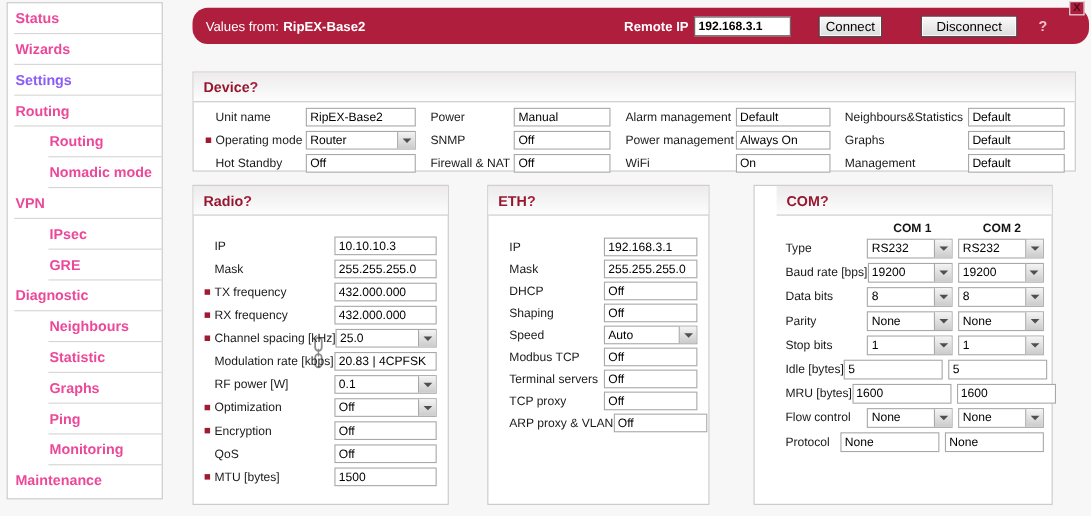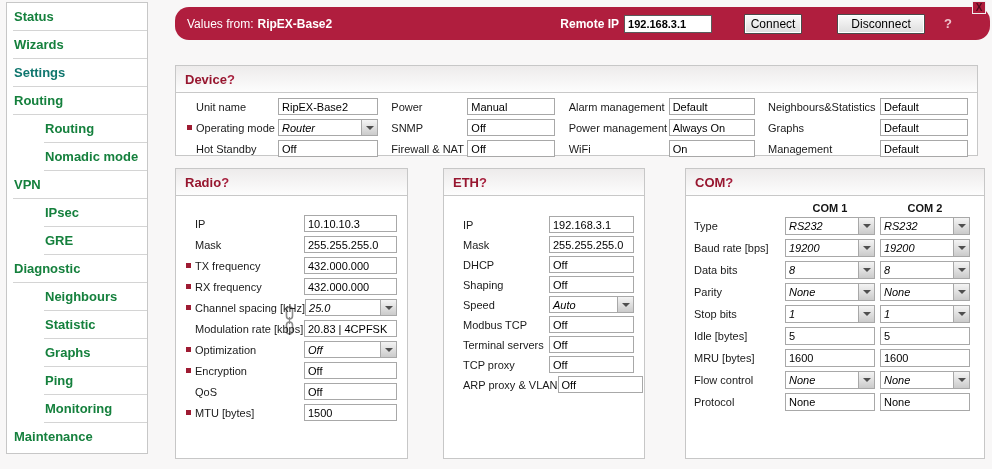--- a/index.html
+++ b/index.html
@@ -16,27 +16,27 @@
   .sidebar {
     position: absolute; left: 6px; top: 2px;
     width: 142px; height: 452px;
     background: #FFFFFF;
     border: 1px solid #C7C7C7;
   }
   .nav-item {
     display: block;
     height: 28px; line-height: 27px;
     margin-left: 6px; padding-left: 1px;
-    font-size: 13px; font-weight: bold; color: #15803d;
+    font-size: 13px; font-weight: bold; color: #ec4899;
     border-bottom: 1px solid #D4D4D4;
     cursor: pointer;
     white-space: nowrap;
   }
   .nav-item.sub { margin-left: 37px; }
-  .nav-item.active { color: #0f766e; }
+  .nav-item.active { color: #8b5cf6; }
   .nav-item:last-child { border-bottom: none; }
 
   
   .topbar {
     position: absolute; left: 175px; top: 7px;
     width: 815px; height: 33px;
     background: #B01E3E;
     border-radius: 14px;
     display: flex; align-items: center;
     color: #FFFFFF; font-size: 12px;
@@ -51,42 +51,42 @@
     font-family: inherit; font-size: 11px; font-weight: bold; color:#000;
     padding: 0 3px; outline: none;
   }
   .btn {
     height: 20px; font-family: inherit; font-size: 12px; color: #000;
     background: linear-gradient(180deg, #FBFBFB, #DDDDDD);
     border: 1px solid #4A4A4A;
     box-shadow: inset 0 0 0 1px #FFFFFF;
     border-radius: 1px; cursor: pointer; padding: 0;
   }
-  .btn-connect { margin-left: 32px; width: 58px; }
+  .btn-connect { margin-left: 25px; width: 58px; }
   .btn-disconnect { margin-left: 35px; width: 88px; }
   .bar-help { margin-left: 19px; color: #EFC3CC; font-weight: bold; font-size: 13px; cursor: pointer; }
   .close-box {
     position: absolute; left: 972px; top: 1px;
     width: 14px; height: 13px; z-index: 3;
     background: #AD1D3C;
     border: 1px solid #EFEFEF;
     color: #4F0B1D; font-weight: bold; font-size: 10px; line-height: 11px;
     text-align: center; cursor: pointer;
   }
 
   
   .panel {
     position: absolute;
     background: #FFFFFF;
     border: 1px solid #C7C7C7;
   }
   #panel-device { left: 175px; top: 65px;  width: 803px; height: 91px; }
   #panel-radio  { left: 175px; top: 168px; width: 233px; height: 291px; }
   #panel-eth    { left: 443px; top: 168px; width: 202px; height: 291px; }
-  #panel-com    { left: 685px; top: 168px; width: 300px; height: 291px; }
+  #panel-com    { left: 685px; top: 168px; width: 272px; height: 291px; padding-left: 20px; }
   .panel-head {
     height: 27px;
     display: flex; align-items: center;
     padding: 0 9px;
     border-bottom: 1px solid #C8C8C8;
     background: linear-gradient(180deg, #EDEBEB, #FDFDFD);
   }
   .panel-title { font-size: 13px; font-weight: bold; color: #97162F; }
   .panel-help  { font-size: 13px; font-weight: bold; color: #A61F3D; cursor: pointer; }
 
@@ -95,21 +95,21 @@
   .bullet {
     position: absolute; left: 0; top: 6px;
     width: 5px; height: 5px; background: #9E1B32;
   }
   .tfield {
     height: 17px;
     border: 1px solid #A8A8A8; background: #fff;
     font-family: inherit; font-size: 11px; color: #000;
     padding: 0 3px; outline: none;
   }
-  .selectbox { position: relative; display: flex; align-items: center; padding: 0 18px 0 3px; cursor: pointer; font-style: italic; }
+  .selectbox { position: relative; display: flex; align-items: center; padding: 0 18px 0 3px; cursor: pointer; }
   .sel-val { font-size: 11px; color:#000; white-space: nowrap; }
   .sel-btn {
     position: absolute; top: 0; right: 0; bottom: 0; width: 16px;
     background: linear-gradient(180deg, #F4F4F4, #CBCBCB);
     border-left: 1px solid #A8A8A8;
     display: flex; align-items: center; justify-content: center;
   }
   .tri { width:0; height:0; border-left:4px solid transparent; border-right:4px solid transparent; border-top:4px solid #4F4F4F; }
 
   .w100{width:100px} .w88{width:88px} .w86{width:86px} .w93{width:93px} .w85{width:85px} .w90{width:90px}
@@ -284,20 +284,29 @@
         <span class="sel-btn">
             <span class="tri"></span>
           </span>
       </div>
     </div>
     <div class="frow">
       <span class="flabel">Modulation rate [kbps]</span>
       <input class="tfield w93" value="20.83 | 4CPFSK" style="">
     </div>
     <div class="frow">
+      <span class="flabel">RF power [W]</span>
+      <div class="tfield selectbox w93">
+        <span class="sel-val">0.1</span>
+        <span class="sel-btn">
+            <span class="tri"></span>
+          </span>
+      </div>
+    </div>
+    <div class="frow">
       <span class="bullet"></span>
       <span class="flabel">Optimization</span>
       <div class="tfield selectbox w93">
         <span class="sel-val">Off</span>
         <span class="sel-btn">
             <span class="tri"></span>
           </span>
       </div>
     </div>
     <div class="frow">

